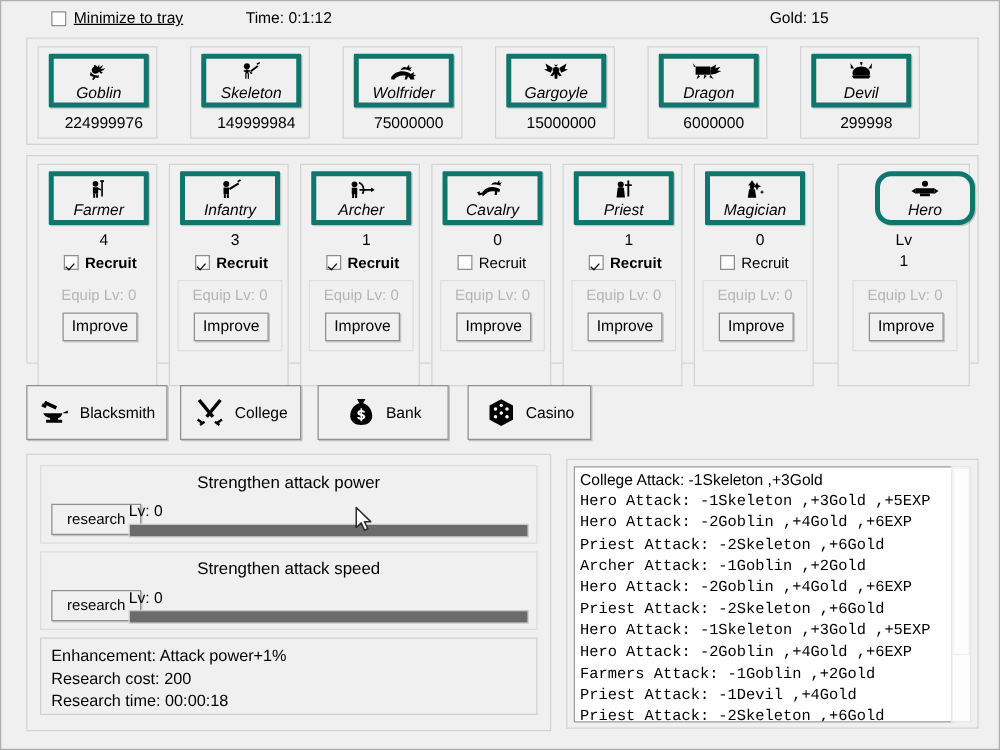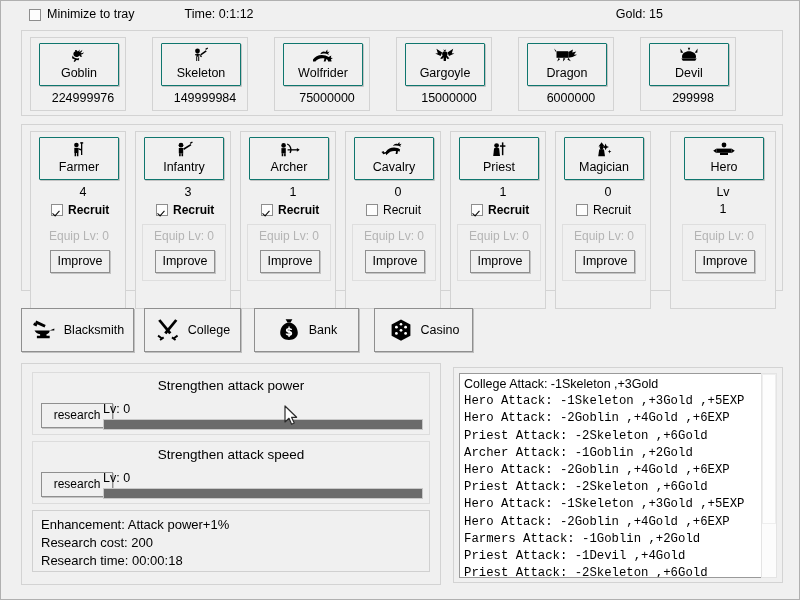--- a/index.html
+++ b/index.html
@@ -30,21 +30,22 @@
     position: absolute;
     left: 0; top: 0;
     width: 800px; height: 26px;
     display: flex;
     align-items: center;
   }
   .chk-wrap {
     display: flex;
     align-items: flex-end;
     gap: 6px;
-    margin-left: 28px;
+    margin-left: 40px;
+    text-decoration: underline;
   }
   .chkbox {
     width: 12px; height: 12px;
     border: 1px solid #8d8d8d;
     background: #fdfdfd;
     box-sizing: border-box;
     position: relative;
     flex: none;
   }
   .chkbox.checked::after {
@@ -79,30 +80,31 @@
     text-align: center;
   }
   .mcard { top: 6px; width: 96px; height: 74px; }
   .ucard { top: 6px; width: 96px; height: 178px; }
 
   .unit-btn {
     position: absolute;
     left: 8px; top: 5px;
     width: 80px; height: 43px;
     background: #f0f0f0;
-    border: 1px solid #0f766e;
+    border: 4px solid #0f766e;
     border-radius: 1px;
     box-shadow: 1px 1px 0 rgba(0,0,0,0.18);
     box-sizing: border-box;
     display: flex;
     flex-direction: column;
     align-items: center;
     justify-content: flex-start;
     padding-top: 2px;
     cursor: default;
+    font-style: italic;
   }
   .unit-btn .icon {
     height: 20px;
     display: flex;
     align-items: center;
     justify-content: center;
   }
   .unit-btn .icon svg { display: block; }
   .unit-btn .nm {
     font-size: 12.5px;
@@ -564,21 +566,21 @@
         <div class="recruit-row ">
           <span class="chkbox "></span>
           <span class="rlbl">Recruit</span>
         </div>
         <div class="equip-box">
           <div class="equip-lbl">Equip Lv: 0</div>
           <div class="improve-btn">Improve</div>
         </div>
       </div>
       <div class="card ucard" style="left: 648px; width: 106px;">
-        <div class="unit-btn" style="left:13px;">
+        <div class="unit-btn" style="left:29px;border-radius:13px;">
           <span class="icon">
             <svg width="26" height="18" viewBox="0 0 26 18">
               <g fill="#000">
                 <circle cx="13" cy="4" r="2.4"></circle>
                 <path d="M5.6 7.6h14.8v4.2H5.6z"></path>
                 <path d="M5.6 7.6l-3.4 2.2 3.4 2.4zM20.4 7.6l3.4 2.2-3.4 2.4z"></path>
                 <path d="M9 11.8h8v2.2H9z"></path>
               </g>
             </svg>
           </span>

